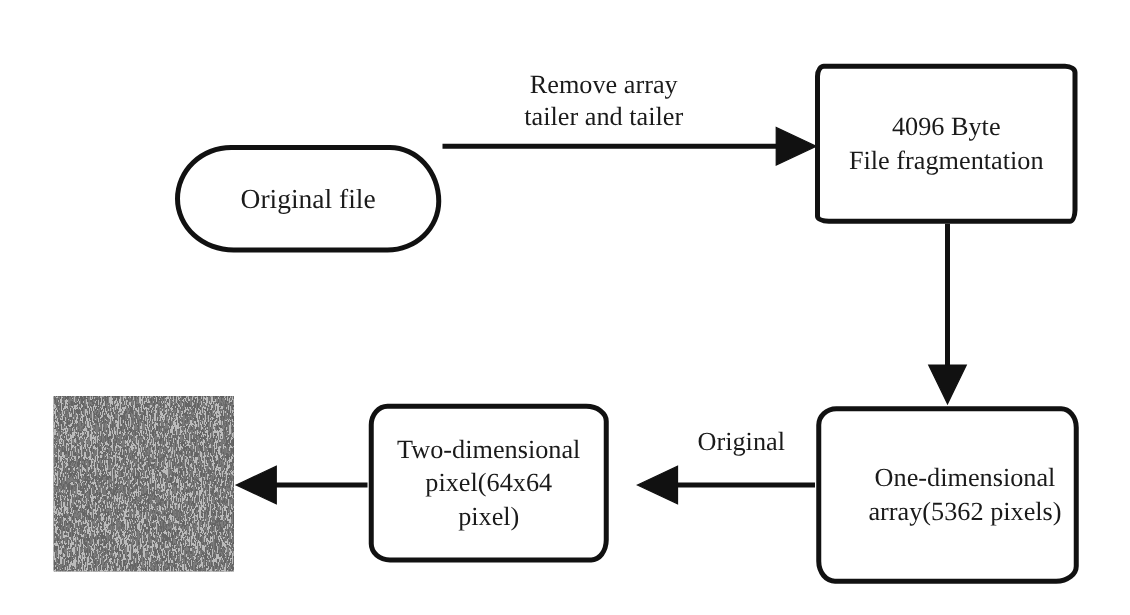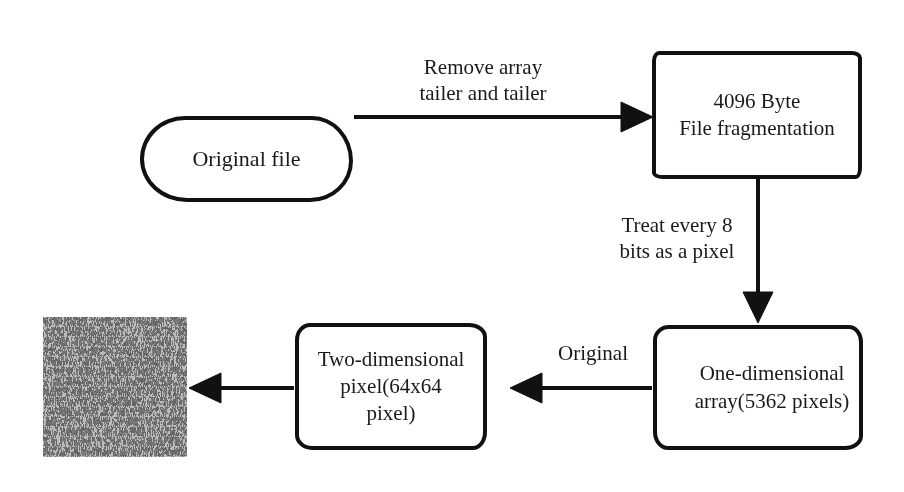--- a/index.html
+++ b/index.html
@@ -29,21 +29,21 @@
     left: 140px; top: 72px; width: 213px; height: 86px;
     border-radius: 46px 42px 44px 48px / 44px 46px 42px 44px;
     font-size: 22px;
     margin-top: 44px;
   }
   #n-frag {
     left: 652px; top: 51px; width: 210px; height: 128px;
     border-radius: 7px 10px 6px 11px / 10px 7px 11px 6px;
   }
   #n-onedim {
-    left: 653px; top: 325px; width: 210px; height: 125px;
+    left: 653px; top: 325px; width: 210px; height: 142px;
     border-radius: 16px 14px 18px 15px / 15px 17px 14px 18px;
     padding-left: 28px;
   }
   #n-twodim {
     left: 295px; top: 323px; width: 192px; height: 127px;
     border-radius: 15px 18px 14px 17px / 17px 14px 18px 15px;
   }
   #n-noise {
     position: absolute;
     left: 43px; top: 317px; width: 144px; height: 140px;
@@ -134,22 +134,18 @@
       <rect width="144" height="140" fill="#2e2e2e"></rect>
       <rect width="144" height="140" filter="url(#grainF)"></rect>
     </svg>
   </div>
 
   <div class="edge-label" id="el-remove">
     <div>Remove array</div>
     <div>tailer and tailer</div>
   </div>
 
-  <div class="edge-label" id="el-treat">
-    <div>Treat every 8</div>
-    <div>bits as a pixel</div>
-  </div>
 
   <div class="edge-label" id="el-reshape">
     <div>Original</div>
   </div>
 
 </div>
 
 </body></html>

